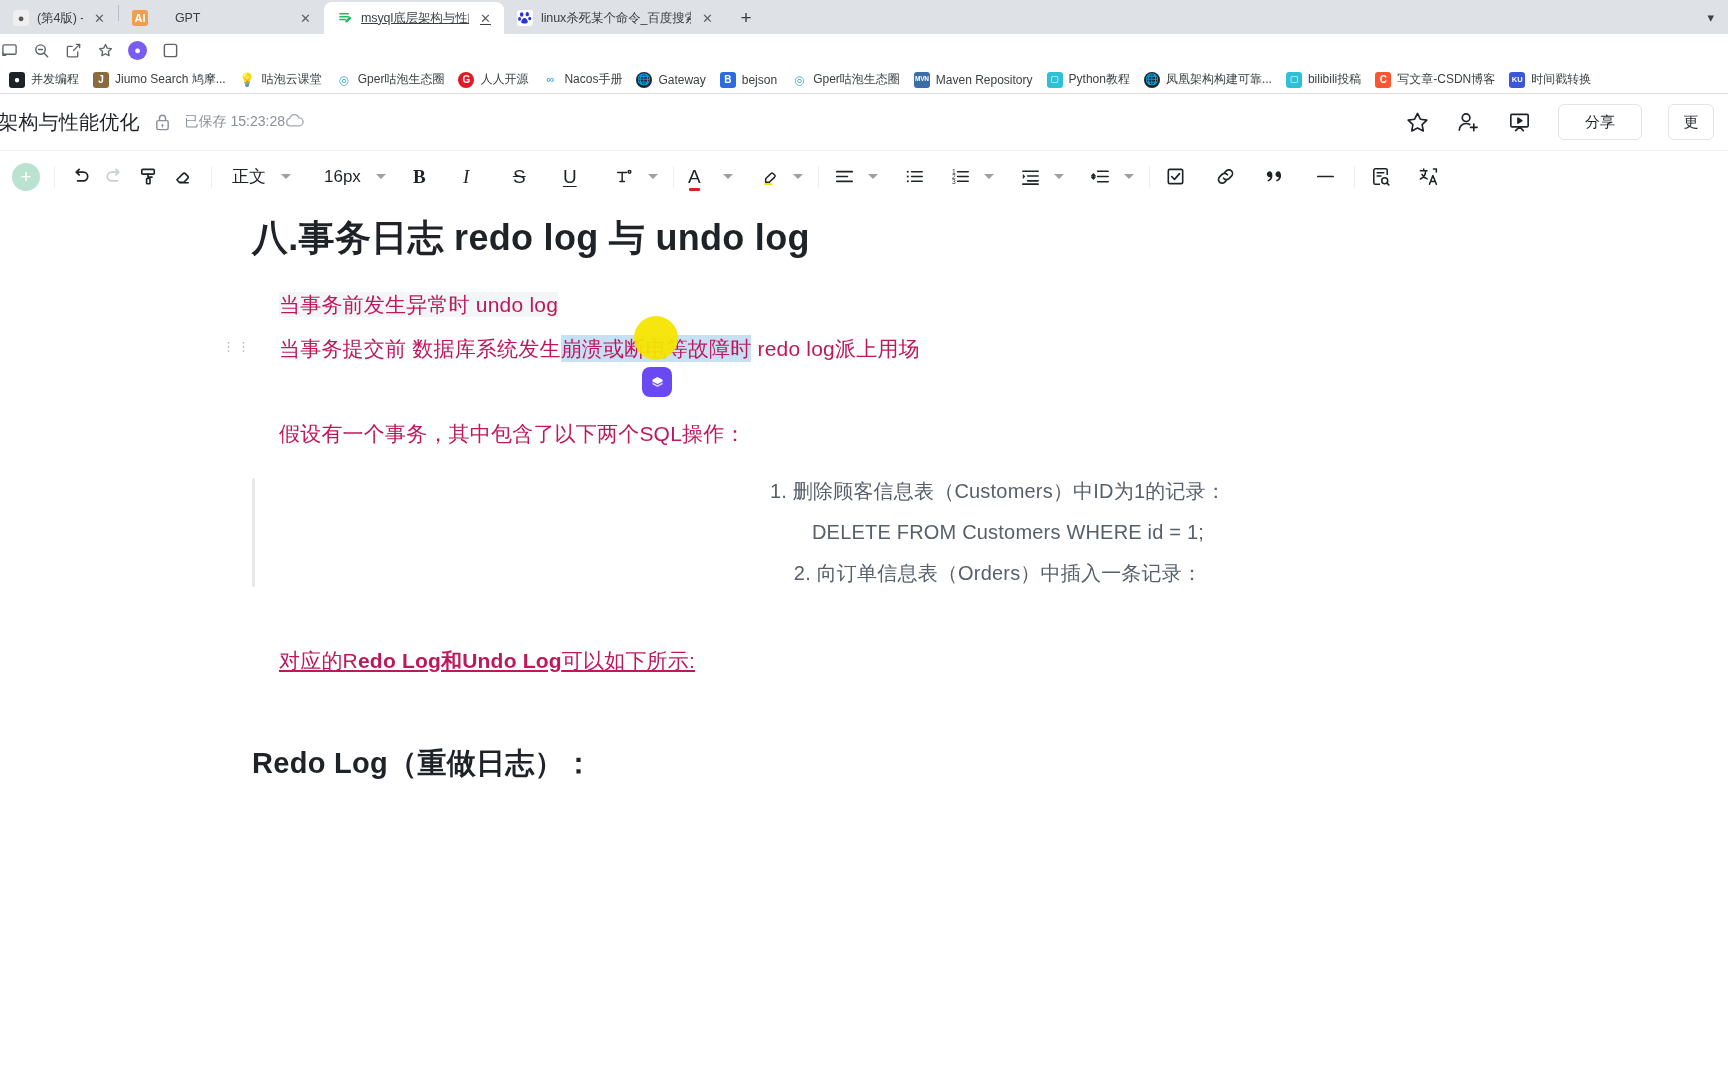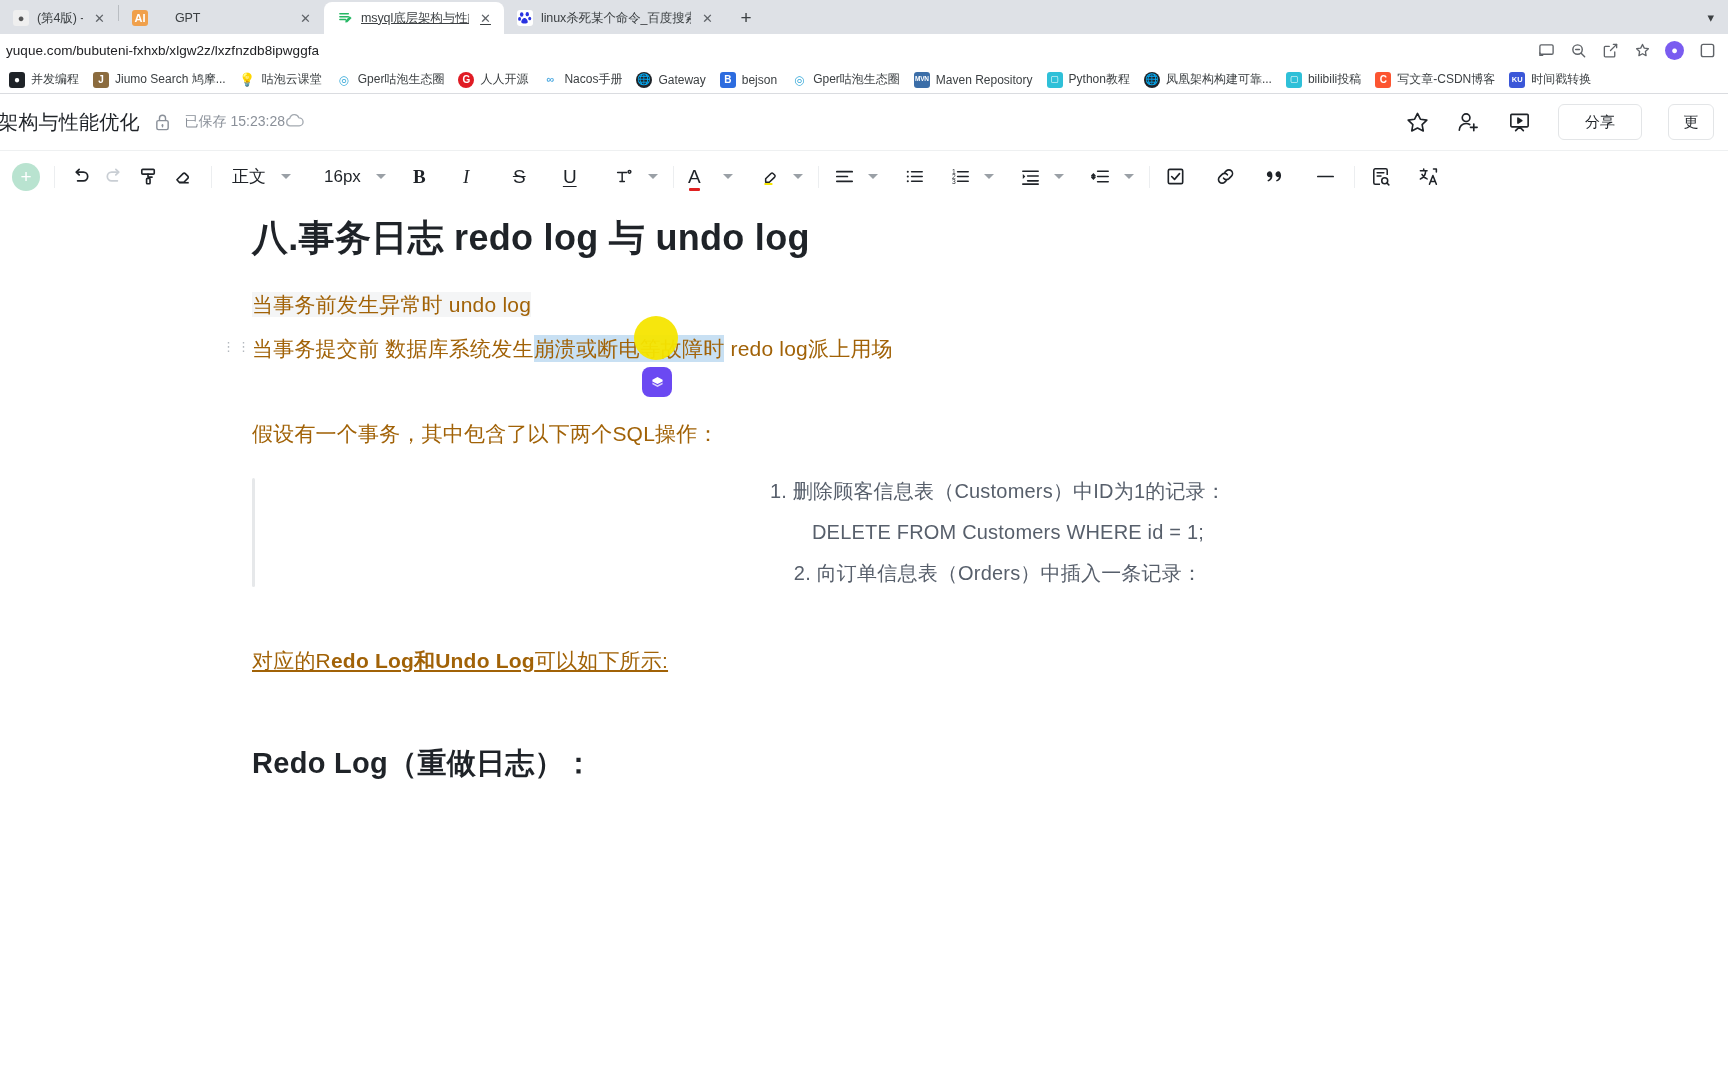--- a/index.html
+++ b/index.html
@@ -200,22 +200,22 @@
   .doc-body {
     flex: 1 1 auto; background: #ffffff;
     position: relative; overflow: hidden;
     padding-left: 252px;
   }
   .doc-h1 {
     font-size: 36px; font-weight: 700; color: #1f2328;
     letter-spacing: 0.3px; margin-top: 12px; line-height: 1.35;
   }
   .doc-p {
-    font-size: 21px; color: #a16207; line-height: 1.55;
-    letter-spacing: 0.2px; margin-top: 16px;
+    font-size: 21px; color: #be185d; line-height: 1.55;
+    letter-spacing: 0.2px; margin-top: 16px; margin-left: 27px;
   }
   .p-grey-bg { background: #f4f5f6; display: inline; padding: 1px 0; }
   .p-sel { background: #c8e0f3; display: inline; padding: 2px 0; }
 
   .para-row { position: relative; }
   .drag-handle {
     position: absolute; left: -30px; top: 10px;
     width: 14px; color: #b4b9bf; font-size: 13px;
     line-height: 7px; letter-spacing: 2px; user-select: none;
   }
@@ -288,23 +288,20 @@
       <span class="tab-title">linux杀死某个命令_百度搜索</span>
       <span class="tab-close">✕</span>
     </div>
     <div class="tab-newbtn">+</div>
     <div class="tabstrip-right">
       <span class="chev-down">▾</span>
     </div>
   </div>
 
   <div class="omnibar">
-    <div class="url-wrap">
-      <span class="url-text">yuque.com/bubuteni-fxhxb/xlgw2z/lxzfnzdb8ipwggfa</span>
-    </div>
     <div class="omni-icons">
       <span class="omni-icon">
         <svg width="17" height="17" viewBox="0 0 18 18" fill="none" stroke="#5f6368" stroke-width="1.4">
             <rect x="2" y="3" width="14" height="10" rx="1.4"></rect>
             <path d="M2 11.5v2.5h3" stroke-linecap="round"></path>
           </svg>
       </span>
       <span class="omni-icon">
         <svg width="17" height="17" viewBox="0 0 18 18" fill="none" stroke="#5f6368" stroke-width="1.5">
             <circle cx="8" cy="8" r="5"></circle>

